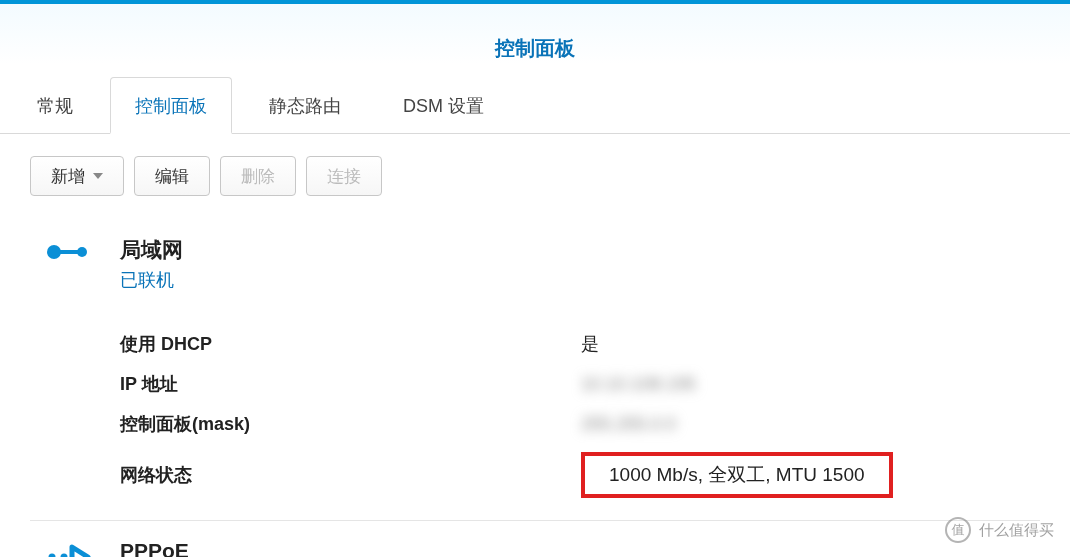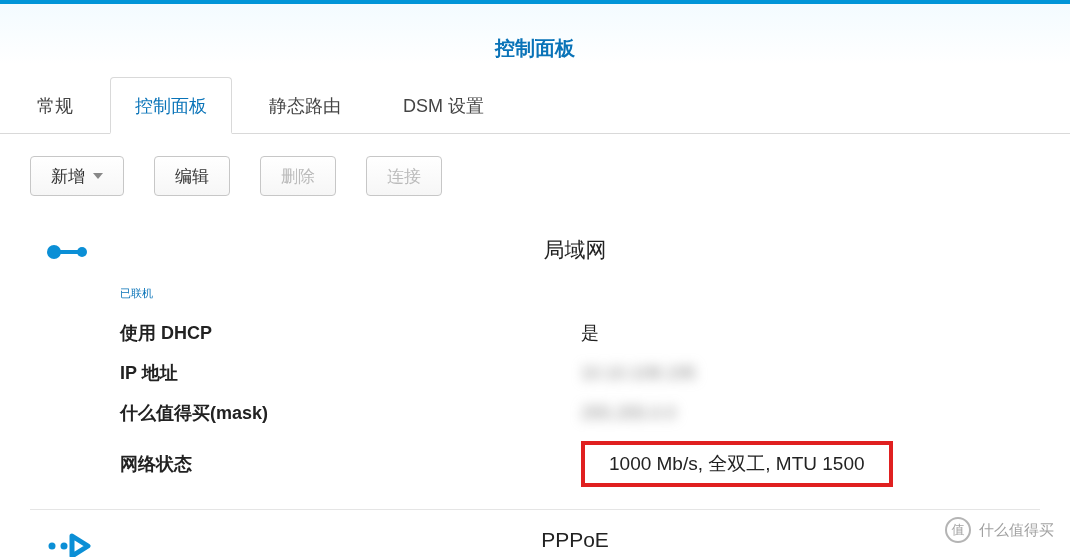--- a/index.html
+++ b/index.html
@@ -44,21 +44,21 @@
     }
     .tab.active {
       color: #0973b8;
       border-color: #d9d9d9;
       border-bottom: 2px solid #fff;
       background: #fff;
       border-radius: 4px 4px 0 0;
     }
     .toolbar {
       display: flex;
-      gap: 30px;
+      gap: 10px;
       padding: 22px 30px;
     }
     .btn {
       height: 40px;
       padding: 0 20px;
       font-size: 17px;
       color: #333;
       background: linear-gradient(#fff, #f6f6f6);
       border: 1px solid #c7c7c7;
       border-radius: 4px;
@@ -90,29 +90,28 @@
     .iface:first-child { border-top: none; }
     .iface-icon {
       width: 56px;
       display: flex;
       justify-content: center;
       padding-top: 4px;
     }
     .iface-body { flex: 1; }
     .iface-title {
       font-size: 21px;
-      font-weight: 400;
+      font-weight: 700;
       color: #222;
-      margin-bottom: 22px;
-      text-align: center;
+      margin-bottom: 4px;
     }
     .iface-status {
-      font-size: 11px;
+      font-size: 18px;
       color: #0973b8;
-      margin-bottom: 12px;
+      margin-bottom: 32px;
     }
     .detail-row {
       display: flex;
       padding: 8px 0;
       font-size: 18px;
       color: #222;
       align-items: center;
       gap: 31px;
     }
     .detail-label {
@@ -197,21 +196,21 @@
 
         <div class="detail-row">
           <div class="detail-label">使用 DHCP</div>
           <div class="detail-value">是</div>
         </div>
         <div class="detail-row">
           <div class="detail-label">IP 地址</div>
           <div class="detail-value blurred">10.10.108.195</div>
         </div>
         <div class="detail-row">
-          <div class="detail-label">什么值得买(mask)</div>
+          <div class="detail-label">控制面板(mask)</div>
           <div class="detail-value blurred">255.255.0.0</div>
         </div>
         <div class="detail-row">
           <div class="detail-label">网络状态</div>
           <div class="detail-value">
             <span class="highlight-box">1000 Mb/s, 全双工, MTU 1500</span>
           </div>
         </div>
       </div>
     </div>

